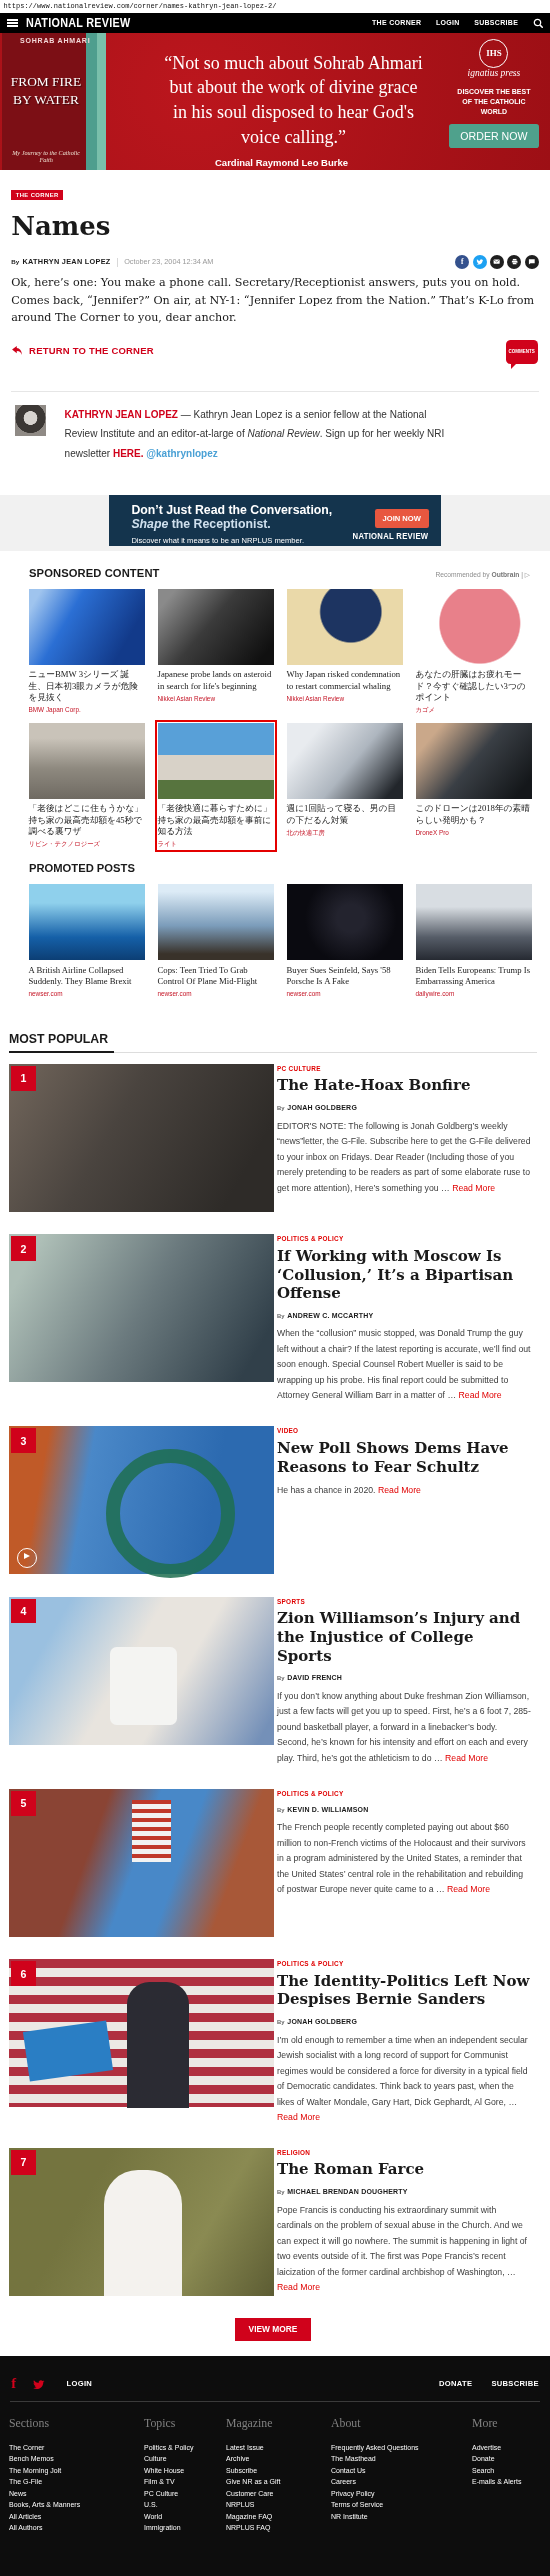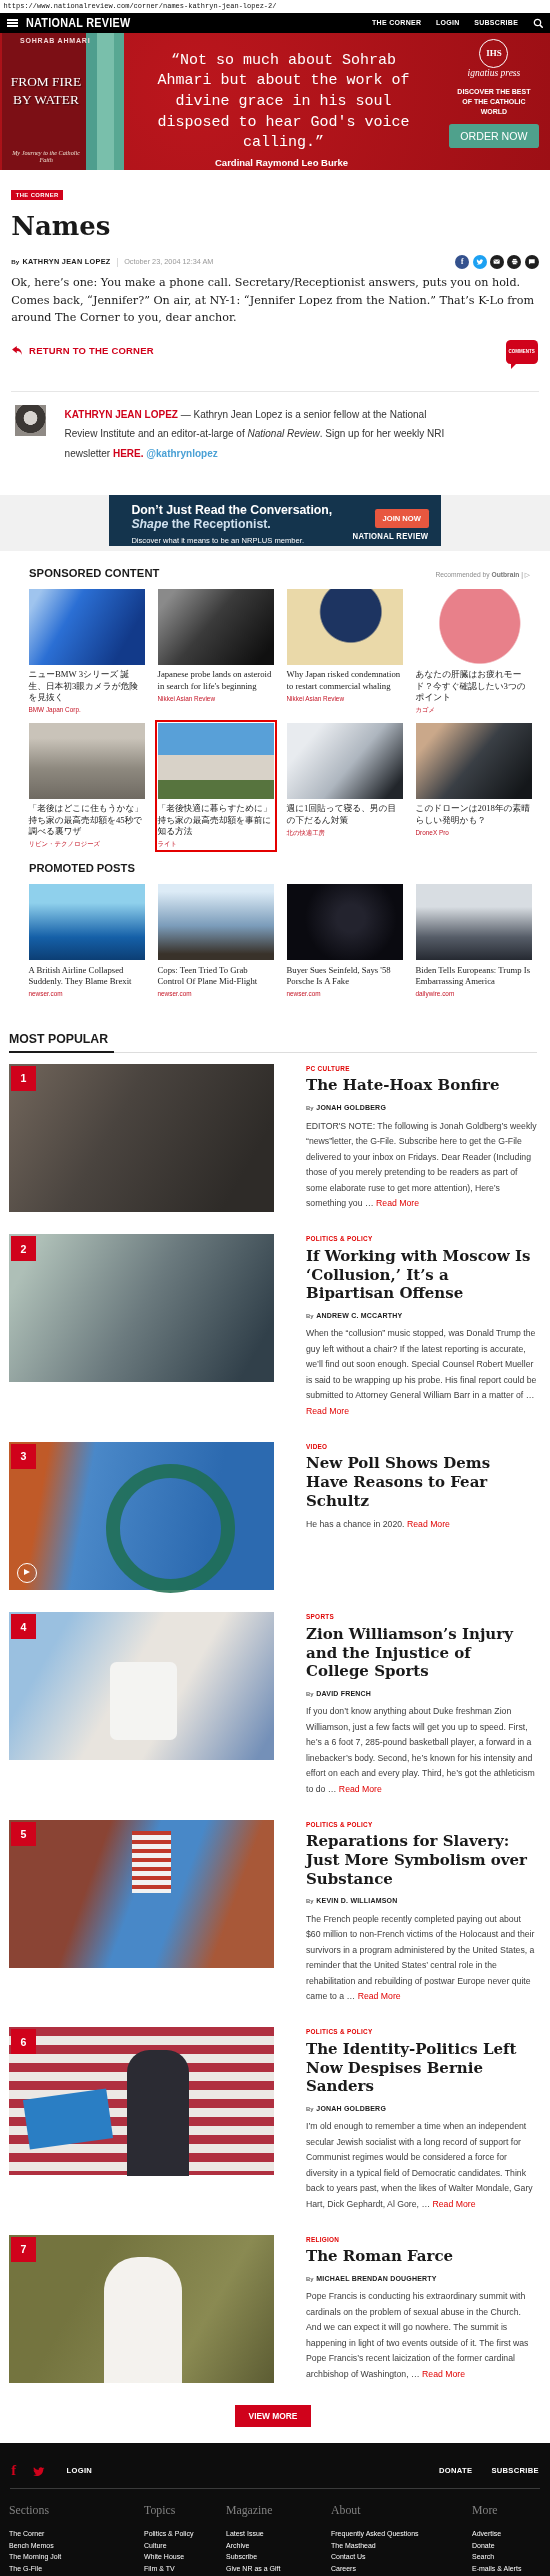--- a/index.html
+++ b/index.html
@@ -13,24 +13,24 @@
   .hamburger { width:11.2px; height:7.8px; display:flex; flex-direction:column; justify-content:space-between; margin-right:7.8px; cursor:pointer; }
   .hamburger span { display:block; height:1.7px; background:#fff; }
   .nav-logo { color:#fff; font-size:12.3px; font-weight:bold; letter-spacing:0.3px; transform:scaleX(0.88); transform-origin:left center; white-space:nowrap; }
   .nav-right { margin-left:auto; display:flex; align-items:center; gap:14.6px; }
   .nav-link { color:#fff; font-size:7px; font-weight:bold; letter-spacing:0.3px; cursor:pointer; }
   .search-icon svg { display:block; }
 
   
   .ad { position:relative; height:137px; background:radial-gradient(circle at 35% 40%, #bb161d, #9d0f15); overflow:hidden; }
   .ad-kicker { position:absolute; left:20px; top:4.5px; color:#f4d9d9; font-size:7px; font-weight:bold; letter-spacing:0.8px; }
-  .book-cover { position:absolute; left:2.2px; top:0; width:122px; height:137px; background:linear-gradient(90deg,#7c0f15 0 84px, #4e9e8e 84px 95px, #79bfab 95px 112px, #58a893 112px); }
+  .book-cover { position:absolute; left:2.2px; top:0; width:104px; height:137px; background:linear-gradient(90deg,#7c0f15 0 84px, #4e9e8e 84px 95px, #79bfab 95px 112px, #58a893 112px); }
   .book-title { position:absolute; left:7.8px; top:40px; width:72px; color:#fff; font-family:"Liberation Serif", serif; font-size:13.4px; line-height:1.35; text-align:center; text-shadow:1.1px 1.1px 1.1px rgba(0,0,0,.55); }
   .book-subtitle { position:absolute; left:3.4px; top:116px; width:81px; color:#efe3d3; font-family:"Liberation Serif", serif; font-style:italic; font-size:6.2px; text-align:center; }
-  .ad-quote { position:absolute; left:152px; top:18px; width:263px; color:#fff; font-family:Liberation Mono, monospace; font-size:15px; line-height:1.38; text-align:center; }
+  .ad-quote { position:absolute; left:162px; top:18px; width:263px; color:#fff; font-family:Liberation Serif, serif; font-size:18px; line-height:1.38; text-align:center; }
   .ad-attrib { position:absolute; left:150px; top:124px; width:263px; text-align:center; color:#fff; font-size:9.5px; font-weight:bold; }
   .ad-right { position:absolute; right:5.6px; top:0; width:101px; height:137px; text-align:center; }
   .ihs { width:29px; height:29px; border:1.7px solid #fff; border-radius:50%; margin:6.7px auto 1.1px auto; color:#fff; font-family:"Liberation Serif", serif; font-size:9px; font-weight:bold; line-height:27px; }
   .ignatius { color:#fff; font-family:"Liberation Serif", serif; font-style:italic; font-size:9.5px; line-height:1.05; }
   .ad-tagline { margin:7.8px auto 0 auto; width:78px; color:#fff; font-size:7px; font-weight:bold; line-height:1.4; }
   .order-now { display:inline-block; margin-top:7.8px; background:#4fa18c; color:#fff; font-size:10.6px; padding:5.6px 11.2px; border-radius:2.8px; cursor:pointer; }
 
   
   .article { position:relative; padding:0 11.2px; }
   .corner-badge { display:inline-block; margin-top:20px; background:#d0021b; color:#fff; font-size:5.9px; font-weight:bold; letter-spacing:0.4px; padding:2.2px 4.5px; }
@@ -83,21 +83,21 @@
 
   
   .mp-section { padding:0 13px 0 9px; }
   .mp-header { margin-top:35px; border-bottom:0.6px solid #ddd; }
   .mp-heading { display:inline-block; font-size:12.3px; font-weight:bold; transform-origin:left; padding:0 5.6px 4.5px 0; border-bottom:2.2px solid #1a1a1a; margin-bottom:-1.1px; }
   .pop-item { display:flex; margin-top:11.2px; margin-bottom:22.4px; }
   .pop-img { position:relative; flex:0 0 265px; height:148px; background:#999; cursor:pointer; }
   .rank { position:absolute; left:2.2px; top:2.2px; width:24.6px; height:24.6px; background:#d0021b; color:#fff; font-size:10.6px; font-weight:bold; display:flex; align-items:center; justify-content:center; }
   .play-btn { position:absolute; left:7.8px; bottom:6.7px; width:20px; height:20px; border:1.7px solid #fff; border-radius:50%; }
   .play-btn:after { content:""; position:absolute; left:6.7px; top:4.5px; border:3.9px solid transparent; border-left:6.2px solid #fff; }
-  .pop-body { padding-left:15px; padding-top:1.1px; max-width:257px;margin-left:17px; }
+  .pop-body { padding-left:3px; padding-top:1.1px; max-width:257px; }
   .pop-cat { color:#e00000; font-size:6.4px; font-weight:bold; letter-spacing:0.3px; cursor:pointer; }
   .pop-title { font-family:"DejaVu Serif", serif; font-size:15px; font-weight:bold; line-height:1.25; margin-top:4.5px; color:#1a1a1a; cursor:pointer; }
   .pop-byline { margin-top:6.7px; }
   .pop-by { font-size:5.9px; font-weight:bold; color:#666; margin-right:2.8px; }
   .pop-author { font-size:7px; font-weight:bold; letter-spacing:0.2px; cursor:pointer; }
   .pop-excerpt { margin-top:6.7px; font-size:8.7px; line-height:1.78; color:#3c3c3c; }
   .read-more { color:#e00000; cursor:pointer; }
   .view-more { display:block; margin:10px auto 0 auto; background:#d0021b; color:#fff; border:none; font-size:8.4px; font-weight:bold; padding:6.2px 13.4px; cursor:pointer; font-family:"Liberation Sans", sans-serif; }
 
   
@@ -373,21 +373,20 @@
       <p class="pop-excerpt"><span>If you don’t know anything about Duke freshman Zion Williamson, just a few facts will get you up to speed. First, he’s a 6 foot 7, 285-pound basketball player, a forward in a linebacker’s body. Second, he’s known for his intensity and effort on each and every play. Third, he’s got the athleticism to do …</span> <a class="read-more">Read More</a></p>
     </div>
   </article>
       <article class="pop-item">
     <div class="pop-img img-warren-flag">
       <span class="rank">5</span>
 
     </div>
     <div class="pop-body">
       <div class="pop-cat">POLITICS &amp; POLICY</div>
-      <h3 class="pop-title">Reparations for Slavery: Just More Symbolism over Substance</h3>
       <div class="pop-byline">
         <span class="pop-by">By</span><span class="pop-author">KEVIN D. WILLIAMSON</span>
       </div>
       <p class="pop-excerpt"><span>The French people recently completed paying out about $60 million to non-French victims of the Holocaust and their survivors in a program administered by the United States, a reminder that the United States’ central role in the rehabilitation and rebuilding of postwar Europe never quite came to a …</span> <a class="read-more">Read More</a></p>
     </div>
   </article>
       <article class="pop-item">
     <div class="pop-img img-bernie-rally">
       <span class="rank">6</span>
 

